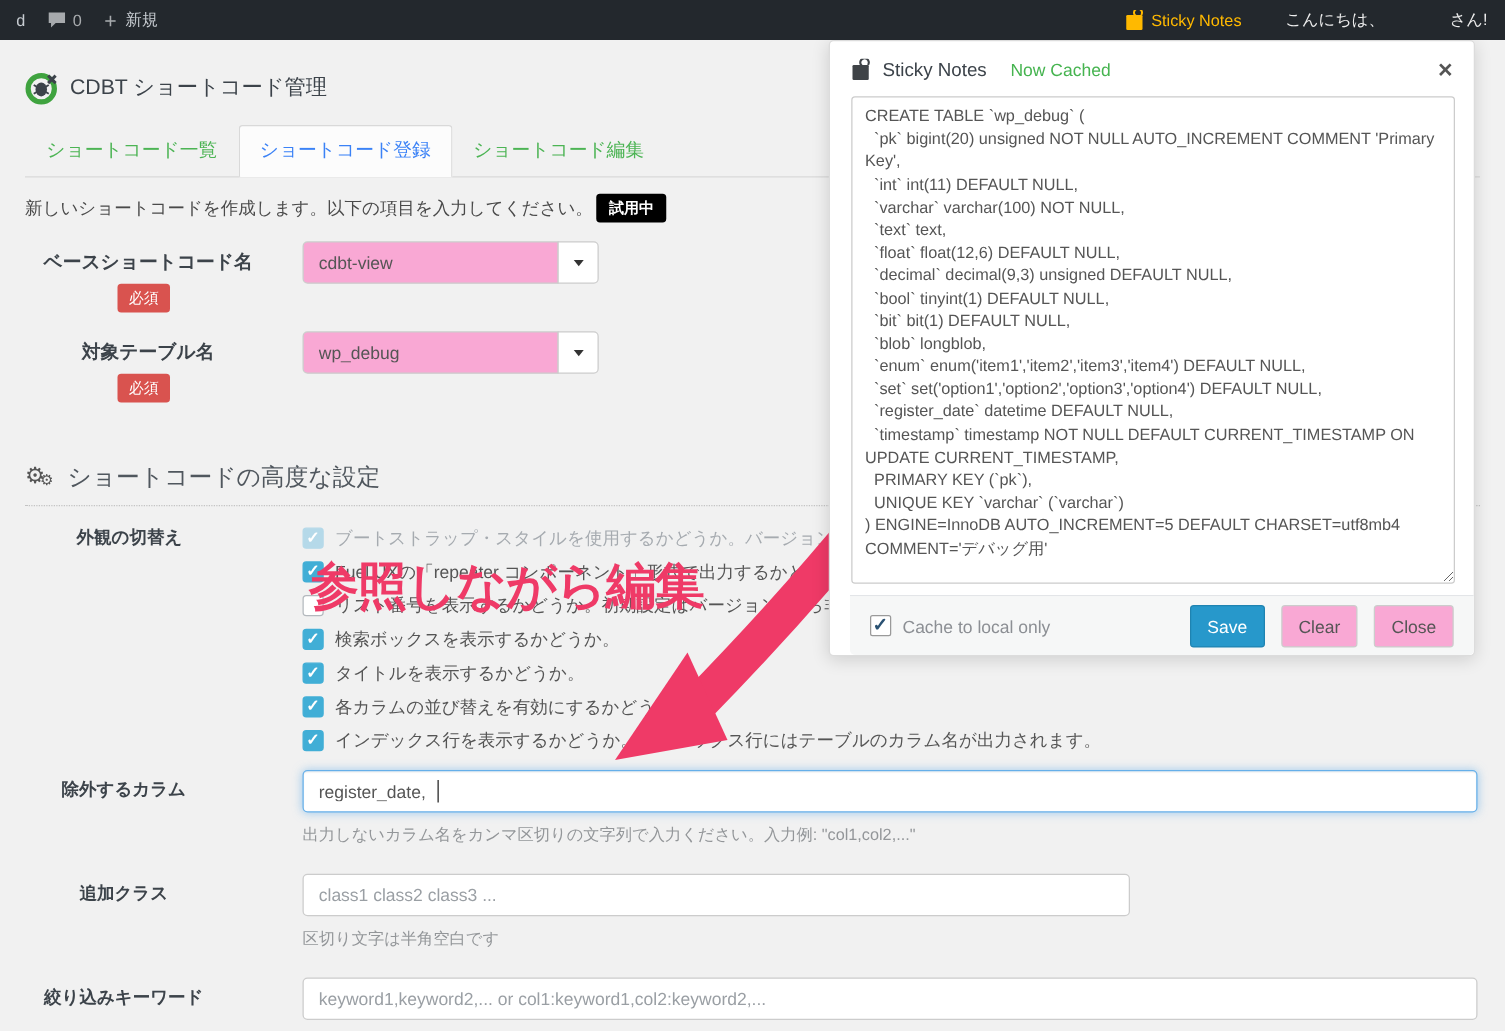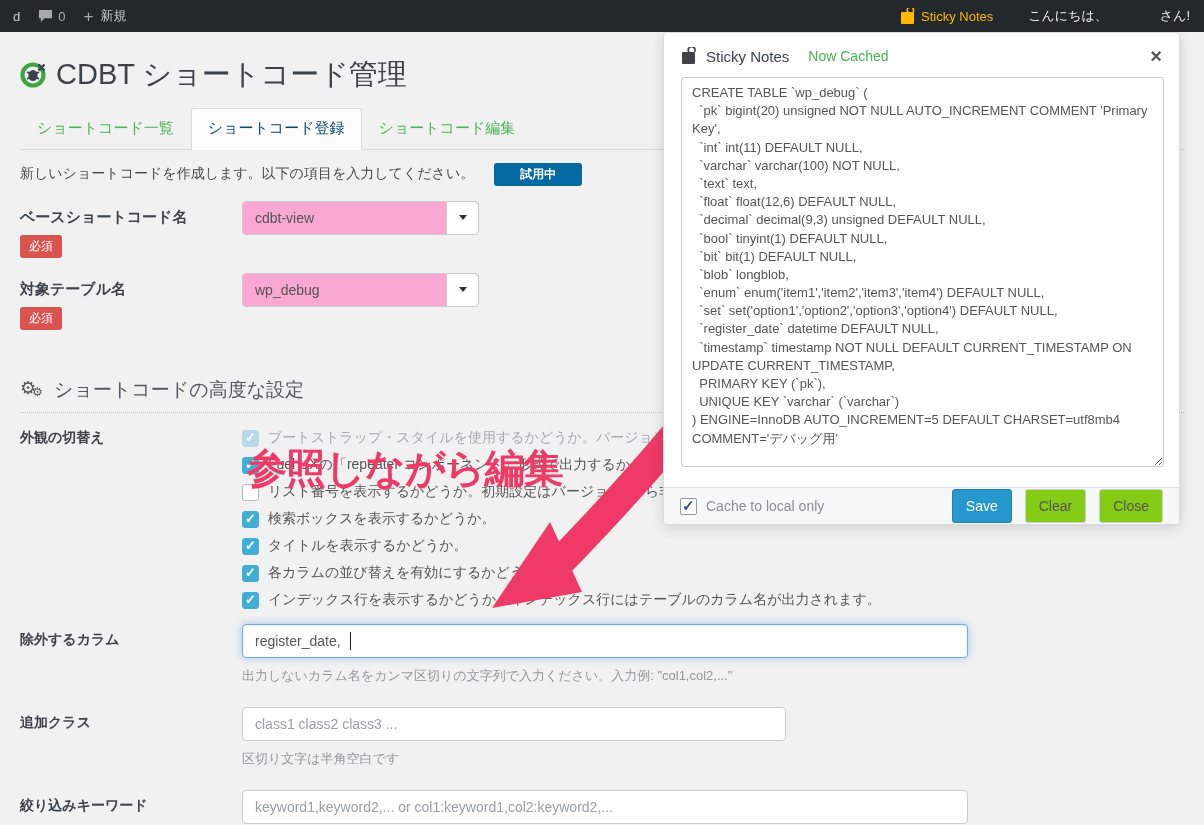--- a/index.html
+++ b/index.html
@@ -15,34 +15,34 @@
   .ab-right { margin-left:auto; display:flex; align-items:center; }
   .ab-plus { font-size:17px; color:#a7aaad; margin-right:2px; line-height:1; }
   .ab-sticky { color:#ffb900; font-weight:400; }
   .ab-greeting { color:#eeeeee; margin-left:26px; }
   .ab-user-gap { display:inline-block; width:52px; }
   .ab-count { color:#a7aaad; }
 
   
   .content { padding:0 20px; position:relative; z-index:1; }
   .page-title { display:flex; align-items:center; gap:9px; margin:25px 0 0 0;
-    font-size:29px; font-weight:400; color:#3c434a; line-height:1.2; }
+    font-size:17px; font-weight:400; color:#3c434a; line-height:1.2; }
 
   .nav-tabs { display:flex; border-bottom:1px solid #d9d9d9; margin-top:16px; }
   .tab { padding:10px 16px 11px; font-size:15px; color:#4cb454; cursor:pointer;
     border:1px solid transparent; margin-bottom:-1px; text-decoration:none; }
   .tab.active { background:#fcfcfc; border-color:#d9d9d9; border-bottom-color:#fcfcfc;
-    color:#0c4a6e; border-radius:3px 3px 0 0; cursor:default;text-align:center; }
+    color:#3b82f6; border-radius:3px 3px 0 0; cursor:default;text-align:center; }
 
   .desc-row { margin-top:13px; font-size:14px; color:#4a4a4a; display:flex; align-items:center; }
-  .badge-trial { background:#0369a1; color:#fff; font-size:12px; font-weight:bold;
-    padding:3px 26px; border-radius:3px; margin-left:20px; }
+  .badge-trial { background:#000000; color:#fff; font-size:12px; font-weight:bold;
+    padding:3px 10px; border-radius:3px; margin-left:3px; }
 
   .form-row { display:flex; margin-top:15px; }
-  .label-col { width:202px; flex:0 0 202px; margin-right:20px; text-align:left; }
+  .label-col { width:202px; flex:0 0 202px; margin-right:20px; text-align:center; }
   .f-label { font-size:15px; font-weight:bold; color:#3c434a; padding-top:7px; padding-right:5px; }
   .f-label.small { font-size:14px; padding-right:44px; }
   .f-label.mid { font-size:14px; padding-right:35px; }
   .req-badge { display:inline-block; background:#d9534f; color:#fff; font-size:12px;
     font-weight:normal; padding:3px 9px; border-radius:3px; margin:8px 12px 0 0; }
 
   .combo { display:flex; }
   .combo-input { width:205px; height:34px; border:1px solid #ccc; border-radius:4px 0 0 4px;
     padding:6px 12px; font-size:14px; color:#555; background:#f9a8d4; outline:none; }
   .combo-btn { width:33px; height:34px; background:#fff; border:1px solid #ccc; border-left:1px solid #ccc;
@@ -62,51 +62,51 @@
   .cb { width:17px; height:17px; flex:0 0 17px; border:1px solid #b4b9be; border-radius:3px;
     background:#fff; margin-right:9px; position:relative; cursor:pointer; }
   .cb.checked { background:#41aed6; border-color:#41aed6; }
   .cb.checked::after { content:"✓"; position:absolute; left:2px; top:-1px; color:#fff;
     font-size:13px; font-weight:bold; }
   .cb.checked.disabled { background:#b5d9e9; border-color:#b5d9e9; cursor:default; }
   .cb-label { font-size:14px; color:#555; white-space:nowrap; }
   .cb-label.muted { color:#a6abb0; }
 
   .field-main { flex:1; }
-  .input-wide { width:726px; height:34px; border:1px solid #ccc; border-radius:4px;
+  .input-wide { width:940px; height:34px; border:1px solid #ccc; border-radius:4px;
     padding:6px 12px; font-size:14px; color:#555; background:#fff; outline:none; }
-  .input-mid { width:544px; }
+  .input-mid { width:662px; }
   .focus-wrap { position:relative; display:inline-block; }
   .focused { border-color:#66afe9; box-shadow:inset 0 1px 1px rgba(0,0,0,.075), 0 0 8px rgba(102,175,233,.6); }
   .text-caret { position:absolute; left:108px; top:8px; width:1px; height:18px; background:#222; }
   .help { margin-top:9px; font-size:13px; color:#939699; }
   ::placeholder { color:#9a9fa4; opacity:1; }
 
   
   .sticky-panel { position:absolute; left:663px; top:32px; width:517px; height:493px; z-index:10;
     background:#fff; border:1px solid #dcdcdc; border-radius:4px; box-shadow:0 3px 14px rgba(0,0,0,.14); }
   .sp-header { display:flex; align-items:center; padding:13px 17px 9px; }
   .sp-title { font-size:15px; color:#3c434a; margin-left:8px; }
   .sp-status { font-size:14px; color:#46b450; margin-left:19px; }
   .sp-close { margin-left:auto; font-size:20px; font-weight:bold; color:#555; cursor:pointer; line-height:1; }
   .sp-textarea { display:block; margin:2px 17px 0; width:483px; height:390px; resize:both;
     border:1px solid #ccc; border-radius:3px; padding:6px 10px; font-family:"Liberation Sans",sans-serif;
     font-size:13px; line-height:1.4; color:#555; outline:none; overflow-y:auto; }
-  .sp-footer { position:absolute; left:0; right:0; bottom:0; height:37px; background:#f6f7f7;
+  .sp-footer { position:absolute; left:16px; right:0; bottom:0; height:48px; background:#f6f7f7;
     border-top:1px solid #e3e5e8; border-radius:0 0 4px 4px; display:flex; align-items:center; padding:0 16px; }
   .native-cb { width:17px; height:17px; background:#fff; border:1px solid #9a9a9a; border-radius:2px;
     position:relative; cursor:pointer; }
   .native-cb::after { content:"✓"; position:absolute; left:1px; top:-2px; color:#2b5273;
     font-size:15px; font-weight:bold; }
   .sp-cache-label { margin-left:9px; font-size:14px; color:#8c8f94; }
   .sp-buttons { margin-left:auto; display:flex; gap:13px; }
   .btn { height:34px; padding:0 13px; font-size:14px; border-radius:3px; cursor:pointer;
     font-family:"Liberation Sans",sans-serif; }
   .btn-primary { background:#2798cb; border:1px solid #1f83b1; color:#fff; }
-  .btn-default { background:#84cc16; border:1px solid #ccc; color:#555; }
+  .btn-default { background:#f9a8d4; border:1px solid #ccc; color:#555; }
 
   
   .ann-layer { position:absolute; left:0; top:0; width:1204px; height:825px; z-index:5; pointer-events:none; }
   .ann-text { position:absolute; left:247px; top:441px; font-size:40px; font-weight:bold;
     color:var(--ann); white-space:nowrap; letter-spacing:-1px; }
 </style>
 </head>
 <body>
 
 <div class="admin-bar">

